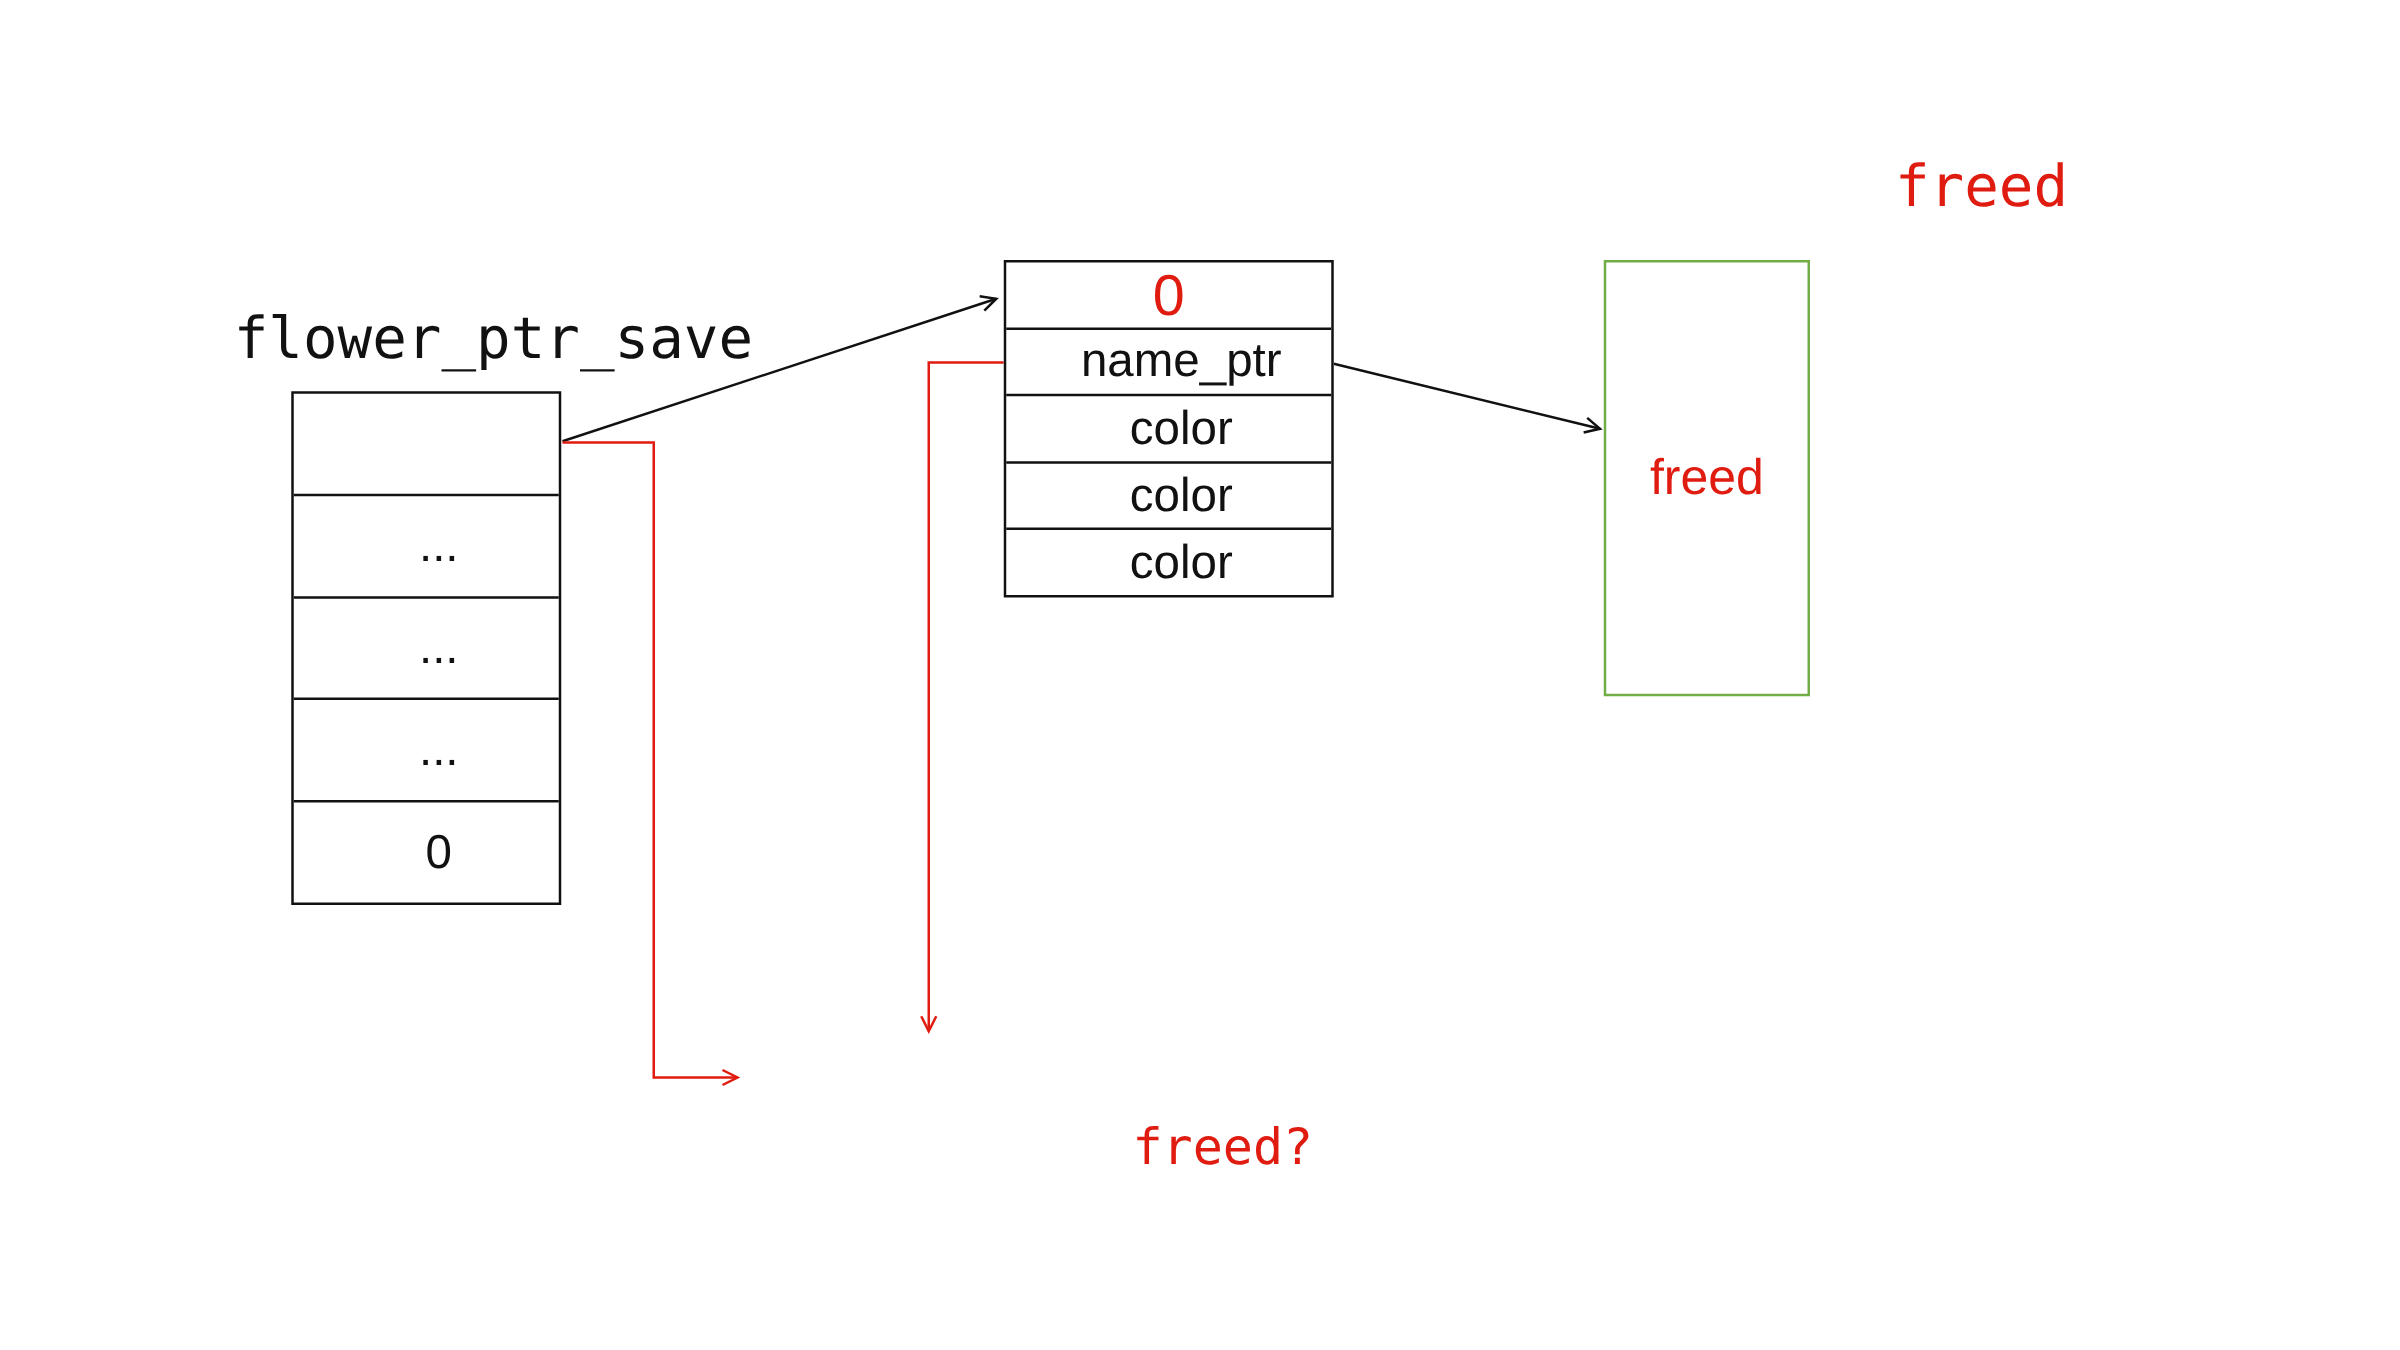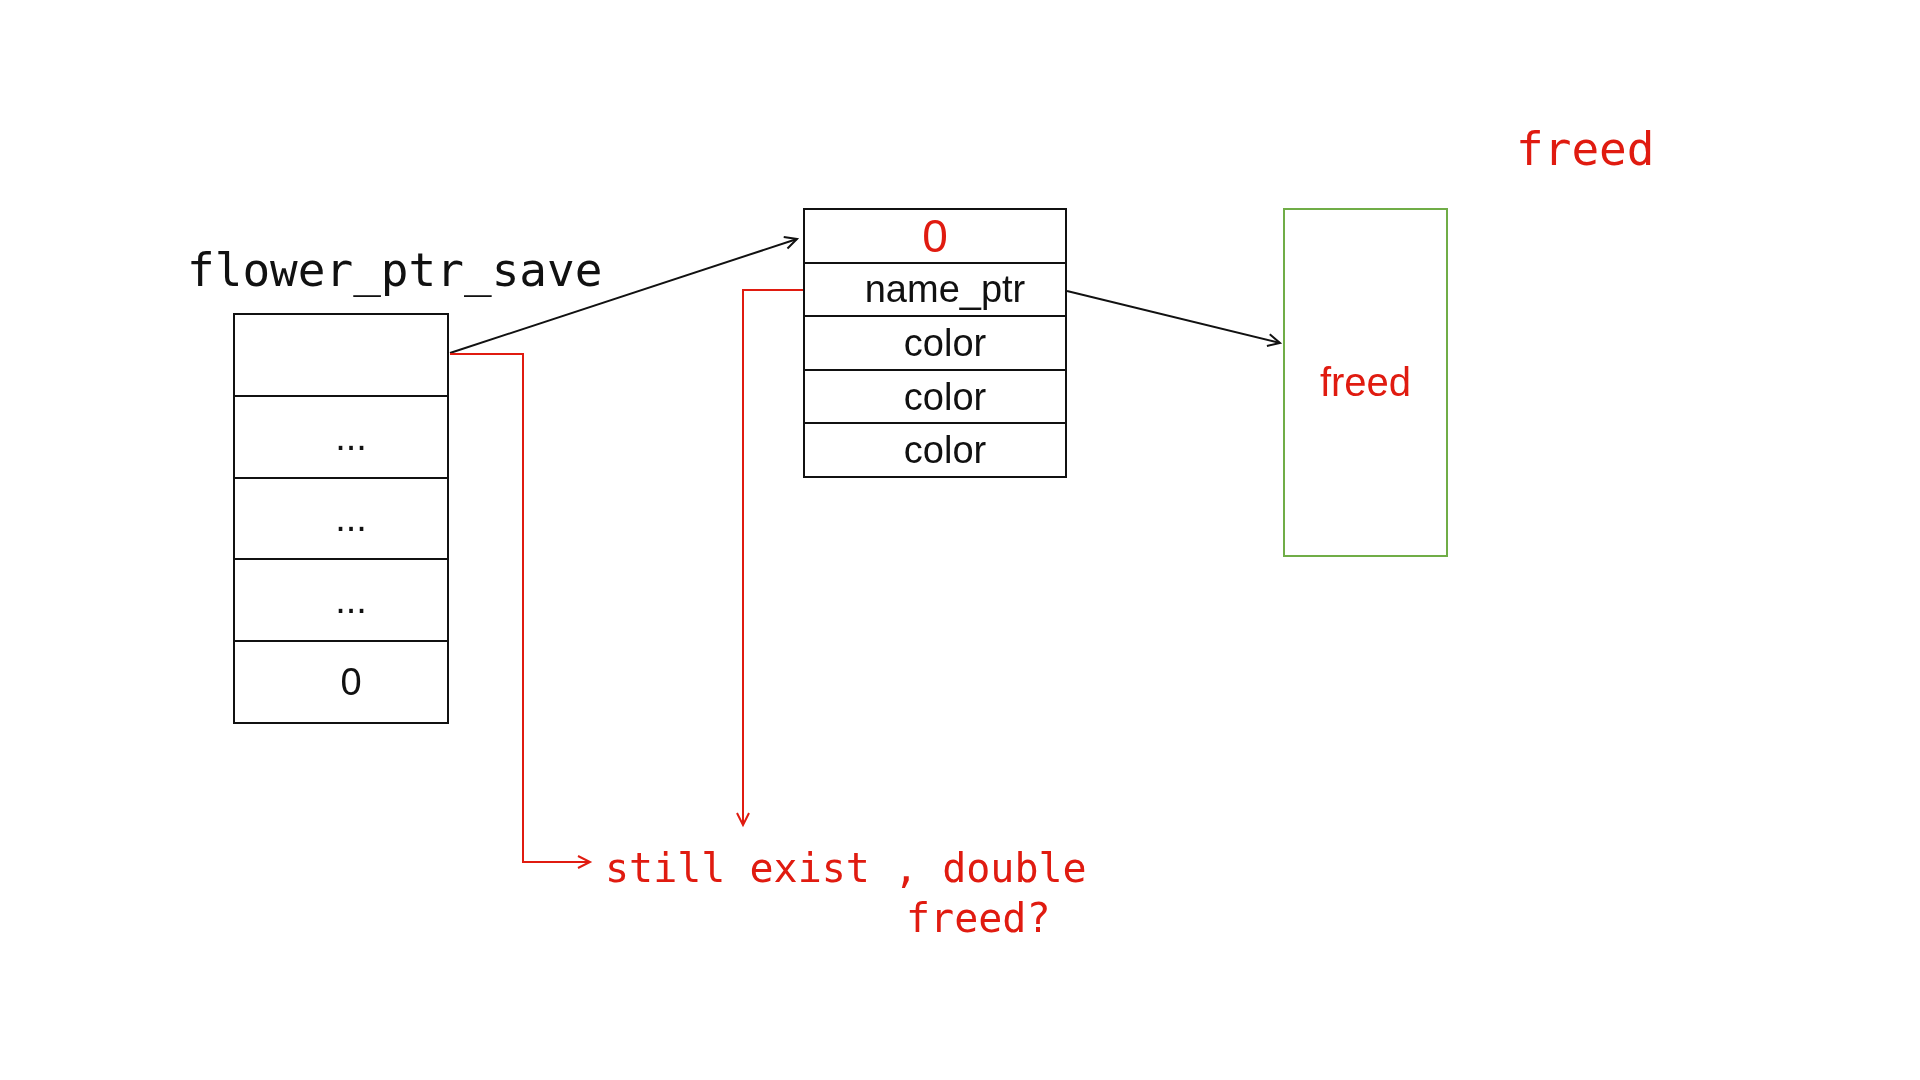--- a/index.html
+++ b/index.html
@@ -116,17 +116,16 @@
     <div class="cell">color</div>
     <div class="cell">color</div>
   </div>
 
   <div class="freed-box">
     <span>freed</span>
   </div>
 
   <div class="abs mono delete-label">freed</div>
 
-  <div class="abs mono note-line1">still exist , double</div>
 
   <div class="abs mono note-line2">freed?</div>
 
 </div>
 
 </body></html>

